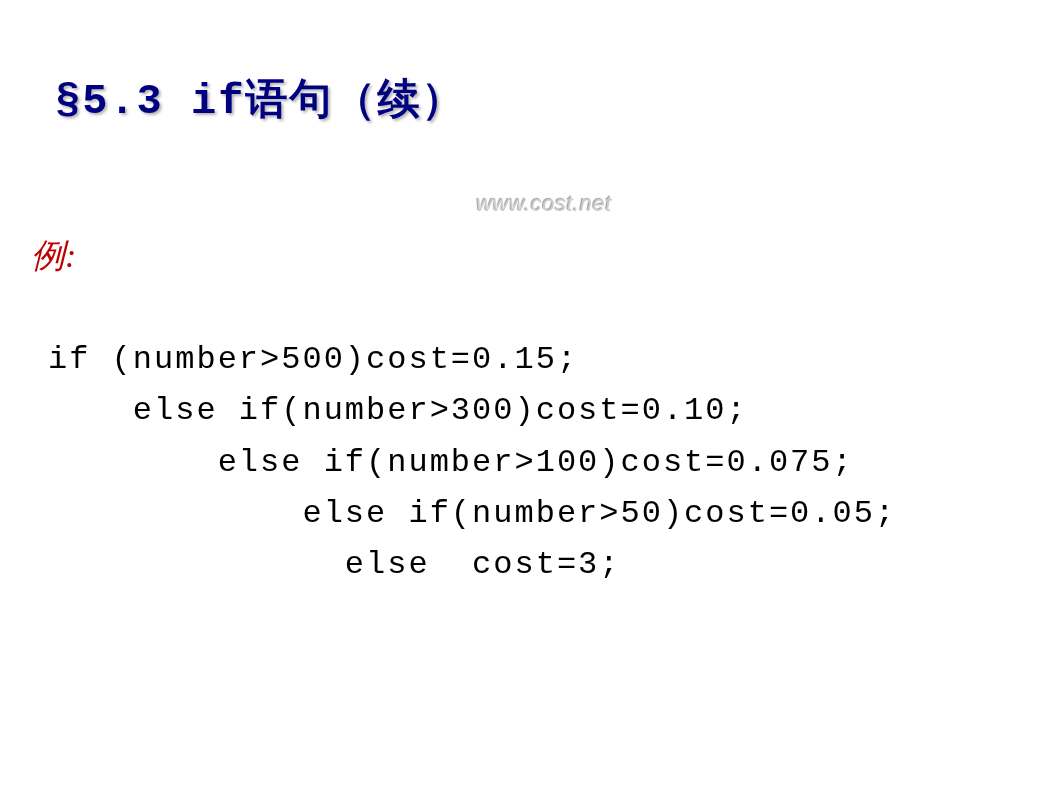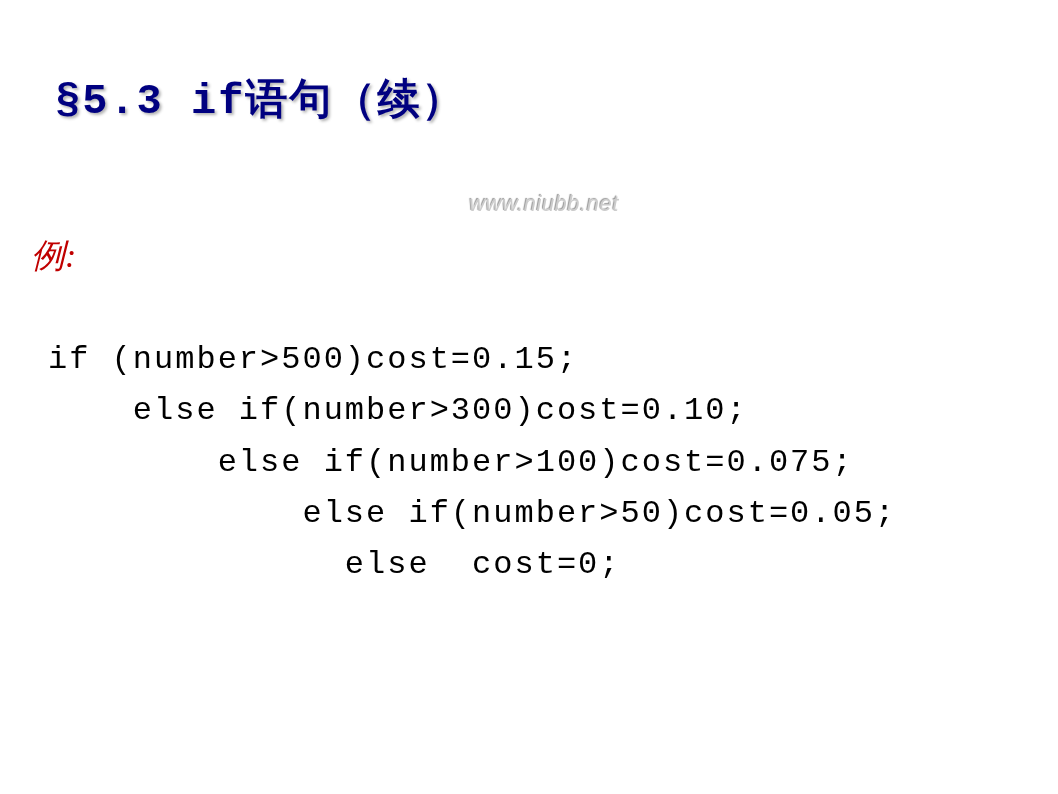--- a/index.html
+++ b/index.html
@@ -57,23 +57,23 @@
       line-height: 1.6;
       letter-spacing: 2px;
       white-space: pre;
     }
   </style>
 </head>
 <body>
 
 <div class="heading">§5.3 if语句（续）</div>
 
-<div class="watermark">www.niubb.net</div>
+<div class="watermark">www.cost.net</div>
 
 <div class="example-label">例:</div>
 
 <div class="code-block">
 <span>if (number&gt;500)cost=0.15;</span>
 <span>    else if(number&gt;300)cost=0.10;</span>
 <span>        else if(number&gt;100)cost=0.075;</span>
 <span>            else if(number&gt;50)cost=0.05;</span>
-<span>              else  cost=0;</span>
+<span>              else  cost=3;</span>
 </div>
 
 </body></html>

